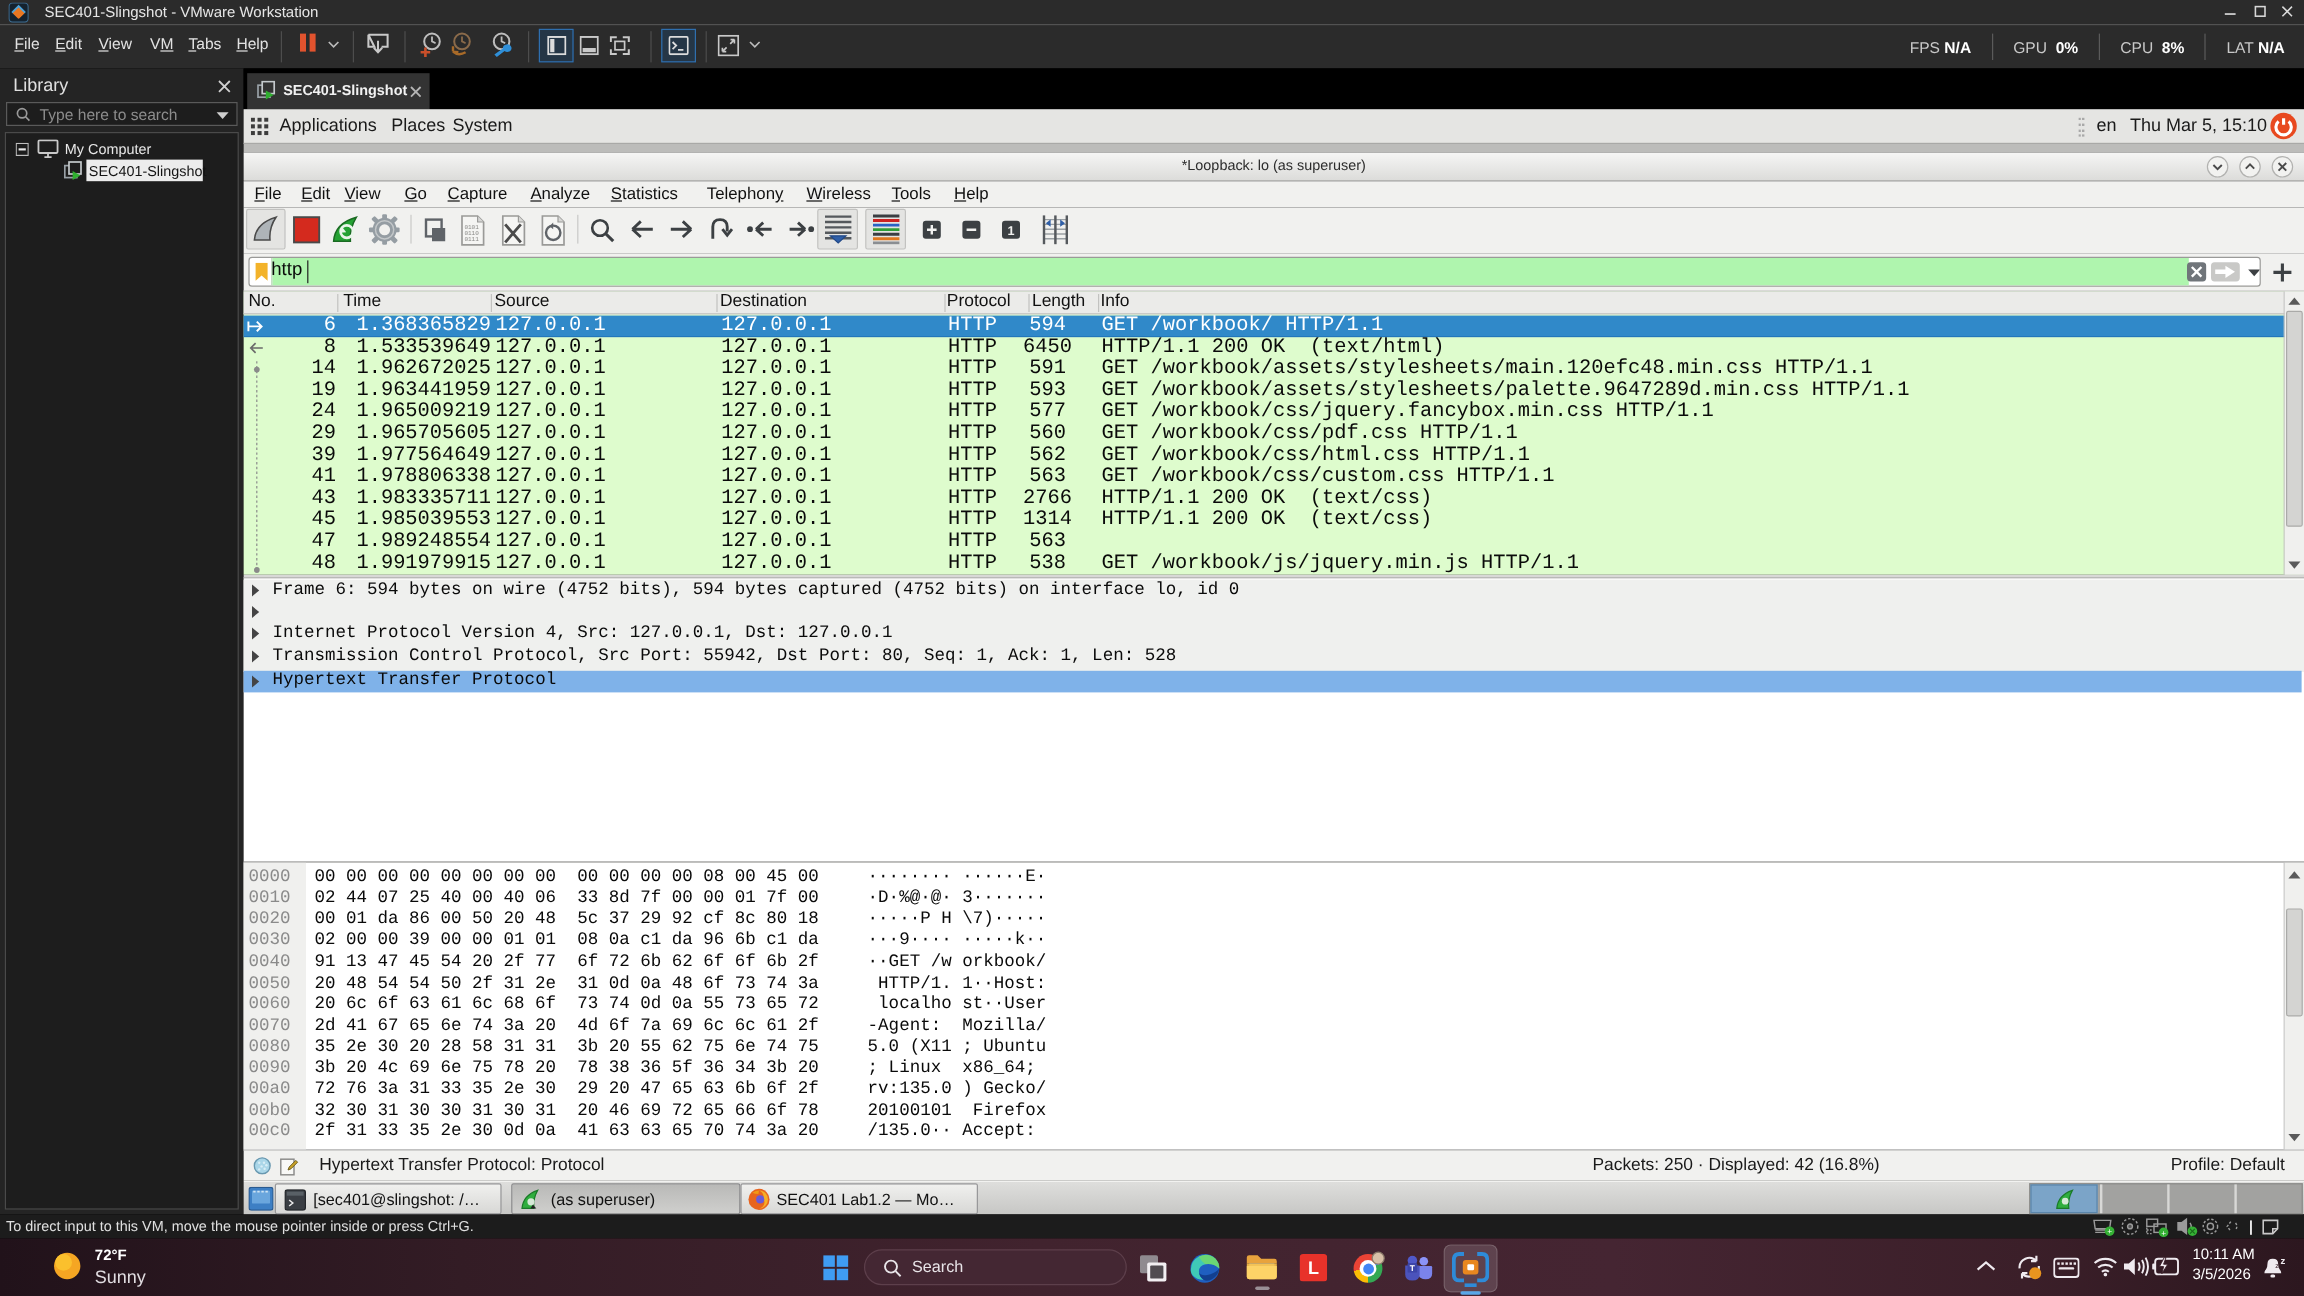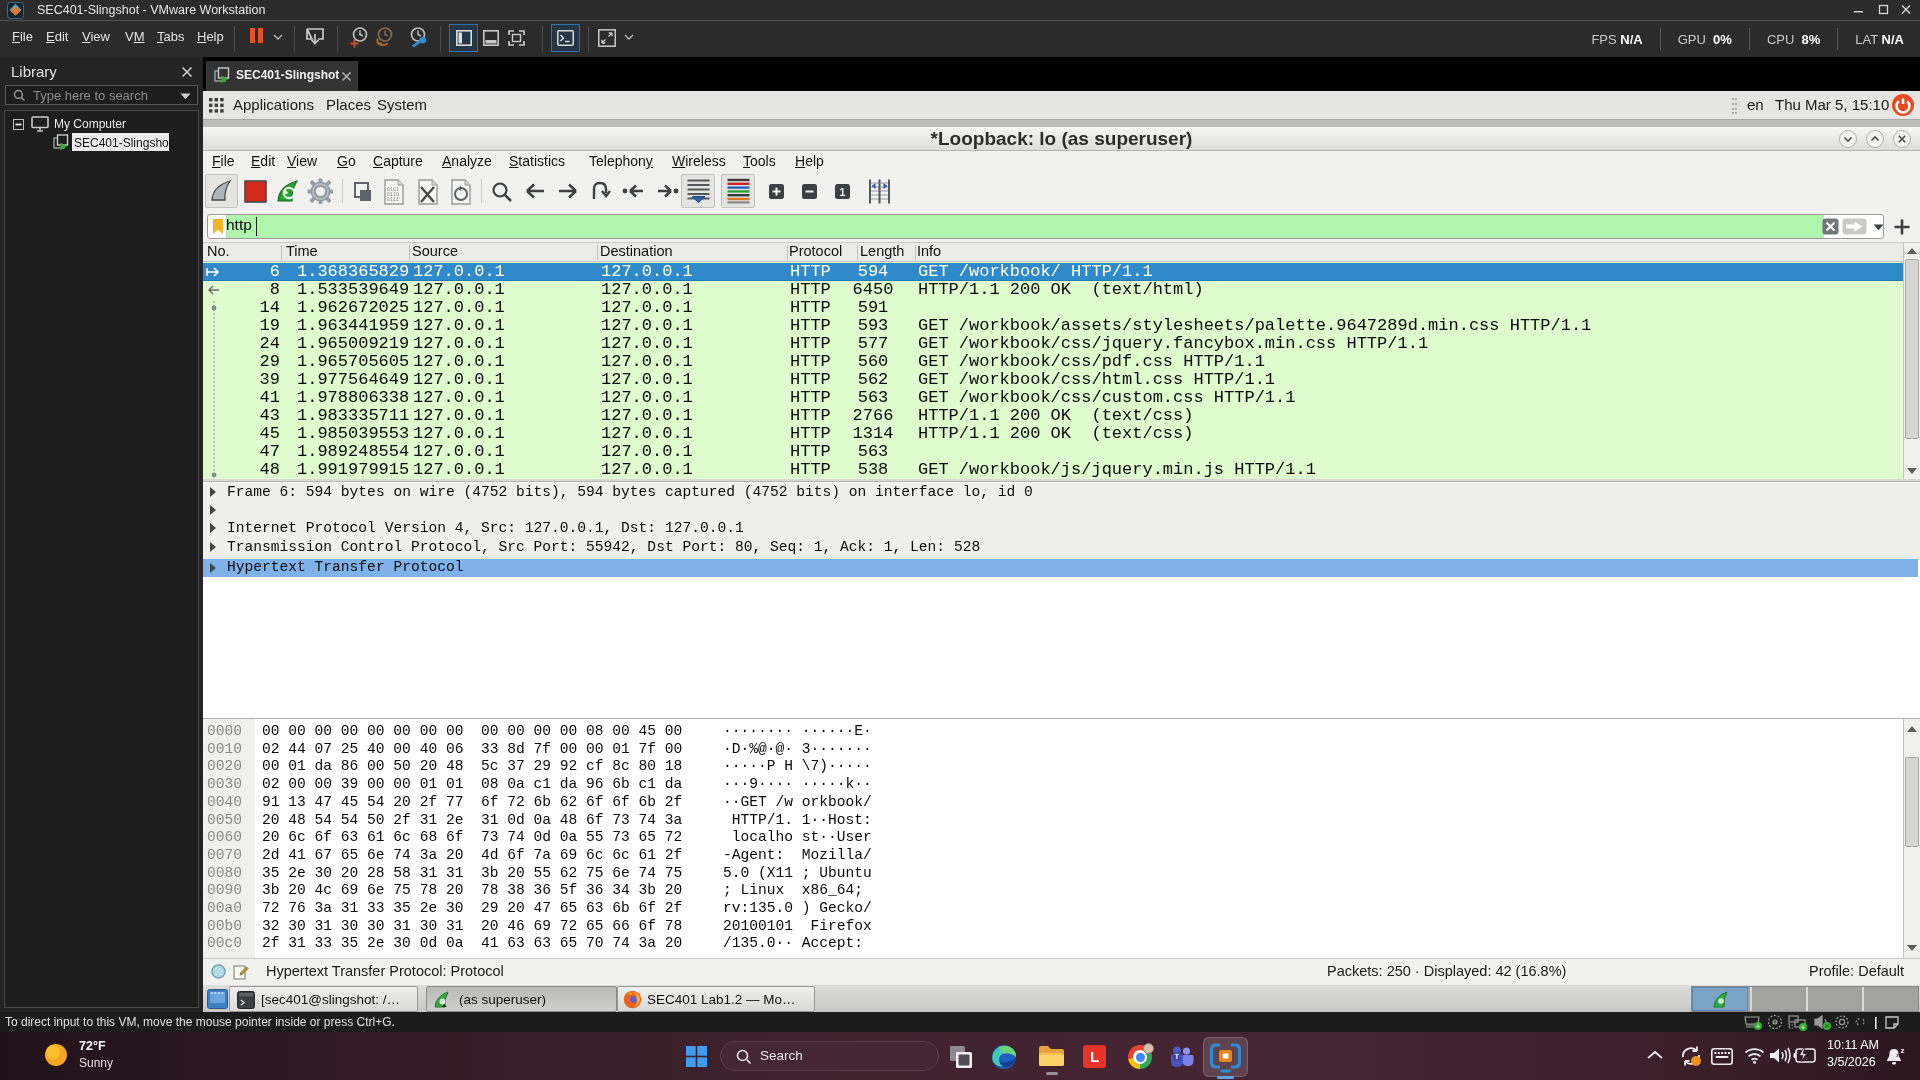--- a/index.html
+++ b/index.html
@@ -18,21 +18,21 @@
 #library{left:0;top:57px;width:203px;height:955px;background:#242424;color:#ddd}
 #libtree{position:absolute;left:4px;top:53px;width:195px;height:898px;background:#1d1d1d;border:1px solid #4a4a4a}
 #libsearch{position:absolute;left:5px;top:28px;width:193px;height:20px;background:#1d1d1d;border:1px solid #5a5a5a}
 
 #tabbar{left:203px;top:57px;width:1717px;height:34px;background:#000}
 #vmtab{position:absolute;left:3px;top:4px;width:152px;height:30px;background:#333;color:#f2f2f2;font-weight:bold;font-size:12px}
 
 #gpanel{left:203px;top:91px;width:1717px;height:29px;background:#e5e5e3;border-bottom:1px solid #a9a9a7;color:#1a1a1a;font-size:15px}
 #desksliver{left:203px;top:120px;width:1717px;height:7px;background:#bcbcba}
 
-#wstitle{left:203px;top:127px;width:1717px;height:24px;background:linear-gradient(#f6f6f5,#dcdcda);border-bottom:1px solid #b4b4b2;color:#2c2c2c;font-size:19px;font-weight:bold;text-align:center;line-height:23px}
+#wstitle{left:203px;top:127px;width:1717px;height:24px;background:linear-gradient(#f6f6f5,#dcdcda);border-bottom:1px solid #b4b4b2;color:#2c2c2c;font-size:12px;font-weight:normal;text-align:center;line-height:23px}
 #wsmenu{left:203px;top:151px;width:1717px;height:22px;background:#f1f1ef;color:#111;font-size:14px}
 #wsmenu span{position:absolute;top:2px}
 #wstools{left:203px;top:173px;width:1717px;height:38px;background:#f1f1ef}
 #wsfilter{left:203px;top:211px;width:1717px;height:32px;background:#f1f1ef;border-bottom:1px solid #c9c9c7}
 #fbox{position:absolute;left:4px;top:3px;width:1677px;height:25px;background:#fff;border:1px solid #9a9a98;border-radius:3px;overflow:hidden}
 #fgreen{position:absolute;left:19px;top:0;width:1597px;height:23px;background:#aff5ae}
 
 #plist{left:203px;top:243px;width:1717px;height:236px;background:#defccd}
 #phead{position:absolute;left:0;top:0;width:1717px;height:19px;background:#ebebe9;border-bottom:1px solid #c2c2c0;font-size:14.5px;color:#111}
 #phead span{position:absolute;top:0}
@@ -429,21 +429,21 @@
       <span style="left:714px">Info</span>
     <div class="hline" style="left:78px"></div>
       <div class="hline" style="left:206px"></div>
       <div class="hline" style="left:394px"></div>
       <div class="hline" style="left:584px"></div>
       <div class="hline" style="left:654px"></div>
       <div class="hline" style="left:712px"></div>
   </div>
   <div class="prow sel" style="top:20px"><span class="no">6</span><span class="tm">1.368365829</span><span class="sr">127.0.0.1</span><span class="ds">127.0.0.1</span><span class="pr">HTTP</span><span class="ln">594</span><span class="in">GET /workbook/ HTTP/1.1</span></div>
   <div class="prow" style="top:38px"><span class="no">8</span><span class="tm">1.533539649</span><span class="sr">127.0.0.1</span><span class="ds">127.0.0.1</span><span class="pr">HTTP</span><span class="ln">6450</span><span class="in">HTTP/1.1 200 OK  (text/html)</span></div>
-  <div class="prow" style="top:56px"><span class="no">14</span><span class="tm">1.962672025</span><span class="sr">127.0.0.1</span><span class="ds">127.0.0.1</span><span class="pr">HTTP</span><span class="ln">591</span></div>
+  <div class="prow" style="top:56px"><span class="no">14</span><span class="tm">1.962672025</span><span class="sr">127.0.0.1</span><span class="ds">127.0.0.1</span><span class="pr">HTTP</span><span class="ln">591</span><span class="in">GET /workbook/assets/stylesheets/main.120efc48.min.css HTTP/1.1</span></div>
   <div class="prow" style="top:74px"><span class="no">19</span><span class="tm">1.963441959</span><span class="sr">127.0.0.1</span><span class="ds">127.0.0.1</span><span class="pr">HTTP</span><span class="ln">593</span><span class="in">GET /workbook/assets/stylesheets/palette.9647289d.min.css HTTP/1.1</span></div>
   <div class="prow" style="top:92px"><span class="no">24</span><span class="tm">1.965009219</span><span class="sr">127.0.0.1</span><span class="ds">127.0.0.1</span><span class="pr">HTTP</span><span class="ln">577</span><span class="in">GET /workbook/css/jquery.fancybox.min.css HTTP/1.1</span></div>
   <div class="prow" style="top:110px"><span class="no">29</span><span class="tm">1.965705605</span><span class="sr">127.0.0.1</span><span class="ds">127.0.0.1</span><span class="pr">HTTP</span><span class="ln">560</span><span class="in">GET /workbook/css/pdf.css HTTP/1.1</span></div>
   <div class="prow" style="top:128px"><span class="no">39</span><span class="tm">1.977564649</span><span class="sr">127.0.0.1</span><span class="ds">127.0.0.1</span><span class="pr">HTTP</span><span class="ln">562</span><span class="in">GET /workbook/css/html.css HTTP/1.1</span></div>
   <div class="prow" style="top:146px"><span class="no">41</span><span class="tm">1.978806338</span><span class="sr">127.0.0.1</span><span class="ds">127.0.0.1</span><span class="pr">HTTP</span><span class="ln">563</span><span class="in">GET /workbook/css/custom.css HTTP/1.1</span></div>
   <div class="prow" style="top:164px"><span class="no">43</span><span class="tm">1.983335711</span><span class="sr">127.0.0.1</span><span class="ds">127.0.0.1</span><span class="pr">HTTP</span><span class="ln">2766</span><span class="in">HTTP/1.1 200 OK  (text/css)</span></div>
   <div class="prow" style="top:182px"><span class="no">45</span><span class="tm">1.985039553</span><span class="sr">127.0.0.1</span><span class="ds">127.0.0.1</span><span class="pr">HTTP</span><span class="ln">1314</span><span class="in">HTTP/1.1 200 OK  (text/css)</span></div>
   <div class="prow" style="top:200px"><span class="no">47</span><span class="tm">1.989248554</span><span class="sr">127.0.0.1</span><span class="ds">127.0.0.1</span><span class="pr">HTTP</span><span class="ln">563</span></div>
   <div class="prow" style="top:218px"><span class="no">48</span><span class="tm">1.991979915</span><span class="sr">127.0.0.1</span><span class="ds">127.0.0.1</span><span class="pr">HTTP</span><span class="ln">538</span><span class="in">GET /workbook/js/jquery.min.js HTTP/1.1</span></div>
 
@@ -605,21 +605,21 @@
       <path d="M151 14 L151 10 L155 10" fill="none" stroke="#c9c9c9" stroke-width="1.3"></path>
   </svg>
 </div>
 <div class="abs" id="wtaskbar">
 
   <svg class="abs" style="left:43px;top:10px" width="26" height="26" viewBox="0 0 26 26">
       <circle cx="13" cy="13" r="11" fill="#f5a623"></circle>
       <circle cx="10" cy="10" r="7" fill="#fbc02d"></circle>
     </svg>
   <span class="tray" style="left:79px;top:7px;font-size:12.5px;font-weight:bold">72°F</span>
-  <span class="tray" style="left:79px;top:24px;font-size:12px;color:#e0dce0">Sunny</span>
+  <span class="tray" style="left:79px;top:24px;font-size:15px;color:#e0dce0">Sunny</span>
 
   <svg class="abs" style="left:686px;top:14px" width="21" height="21" viewBox="0 0 21 21">
       <g fill="#3f9cf3">
         <rect x="0" y="0" width="9.7" height="9.7"></rect>
         <rect x="11.3" y="0" width="9.7" height="9.7"></rect>
         <rect x="0" y="11.3" width="9.7" height="9.7"></rect>
         <rect x="11.3" y="11.3" width="9.7" height="9.7"></rect>
       </g>
     </svg>
 

